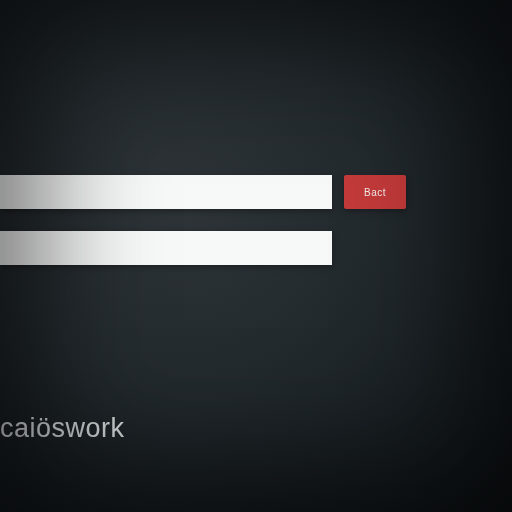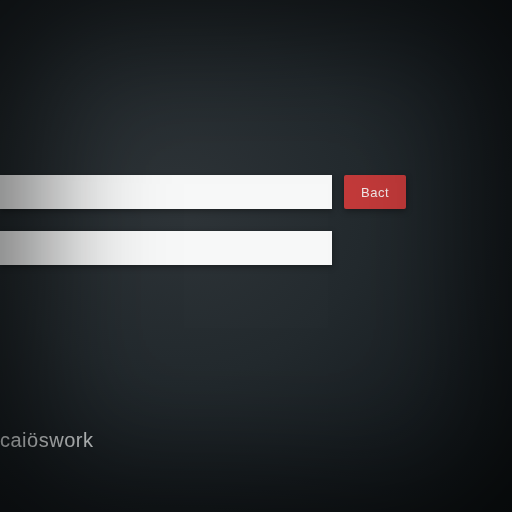--- a/index.html
+++ b/index.html
@@ -45,36 +45,36 @@
       outline: none;
     }
     .gap {
       flex: 0 0 12px;
     }
     .btn {
       flex: 0 0 62px;
       background: #c33a3a;
       color: #f2e9e9;
       border: none;
-      font-size: 13px;
+      font-size: 10px;
       letter-spacing: 0.5px;
       display: flex;
       align-items: center;
       justify-content: center;
       cursor: pointer;
       box-shadow: 0 2px 6px rgba(0,0,0,0.35);
       border-radius: 2px;
       font-family: inherit;
     }
     .brand {
       position: absolute;
       left: 0;
-      bottom: 60px;
+      bottom: 68px;
       color: #dfe3e4;
-      font-size: 20px;
+      font-size: 27px;
       font-weight: 300;
       letter-spacing: 0.5px;
     }
   </style>
 </head>
 <body>
 
 <div class="form-rows">
   <div class="row">
     <input class="input-bar" type="text" value="" style="">

